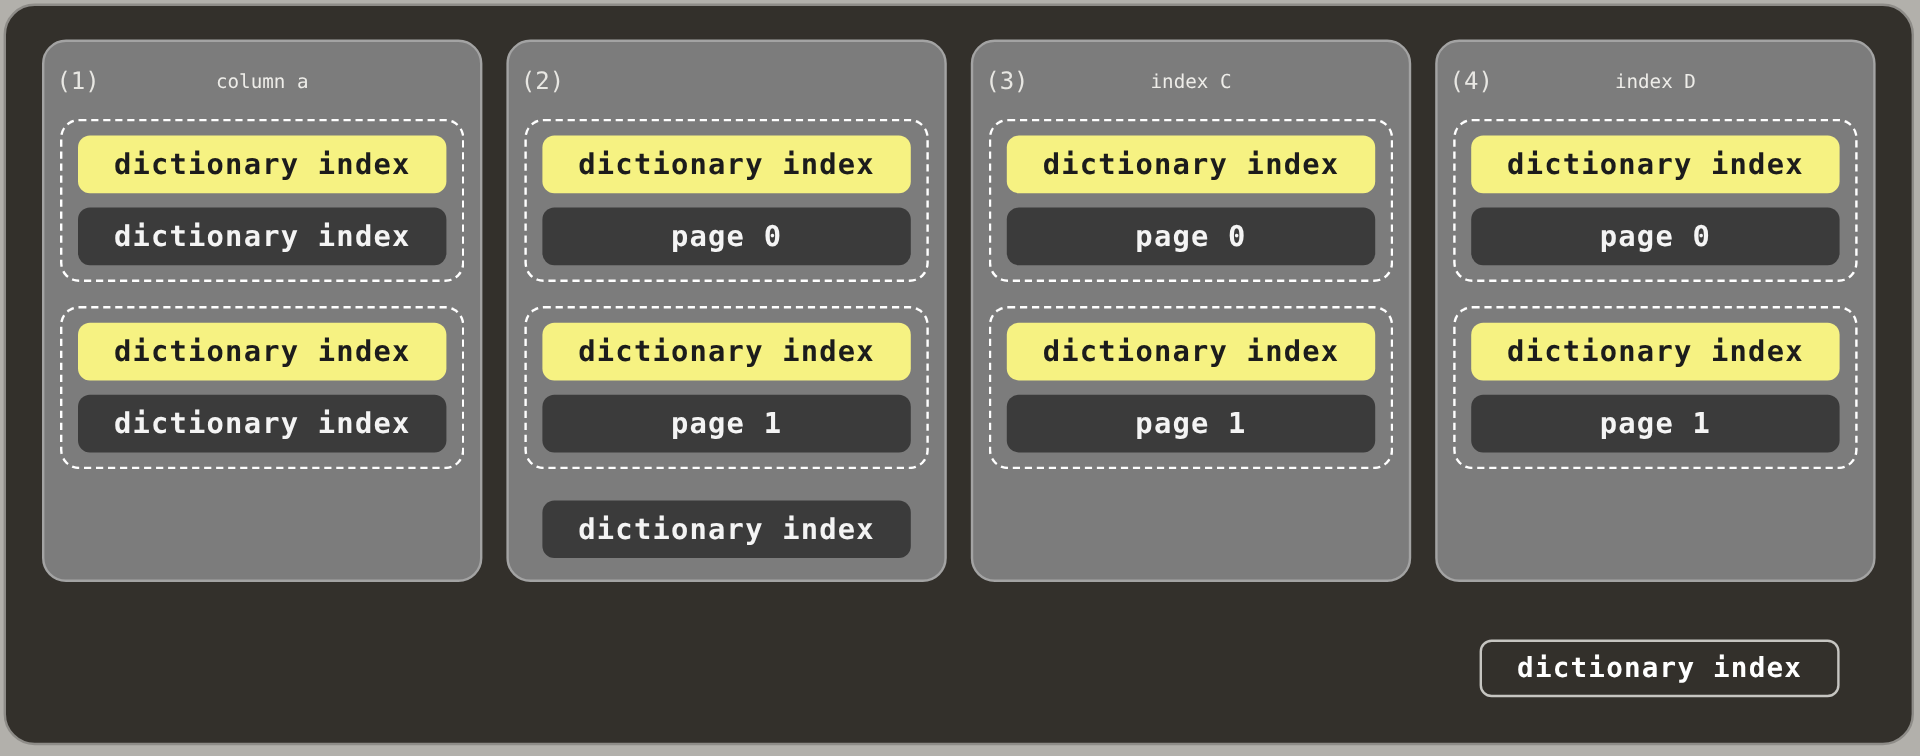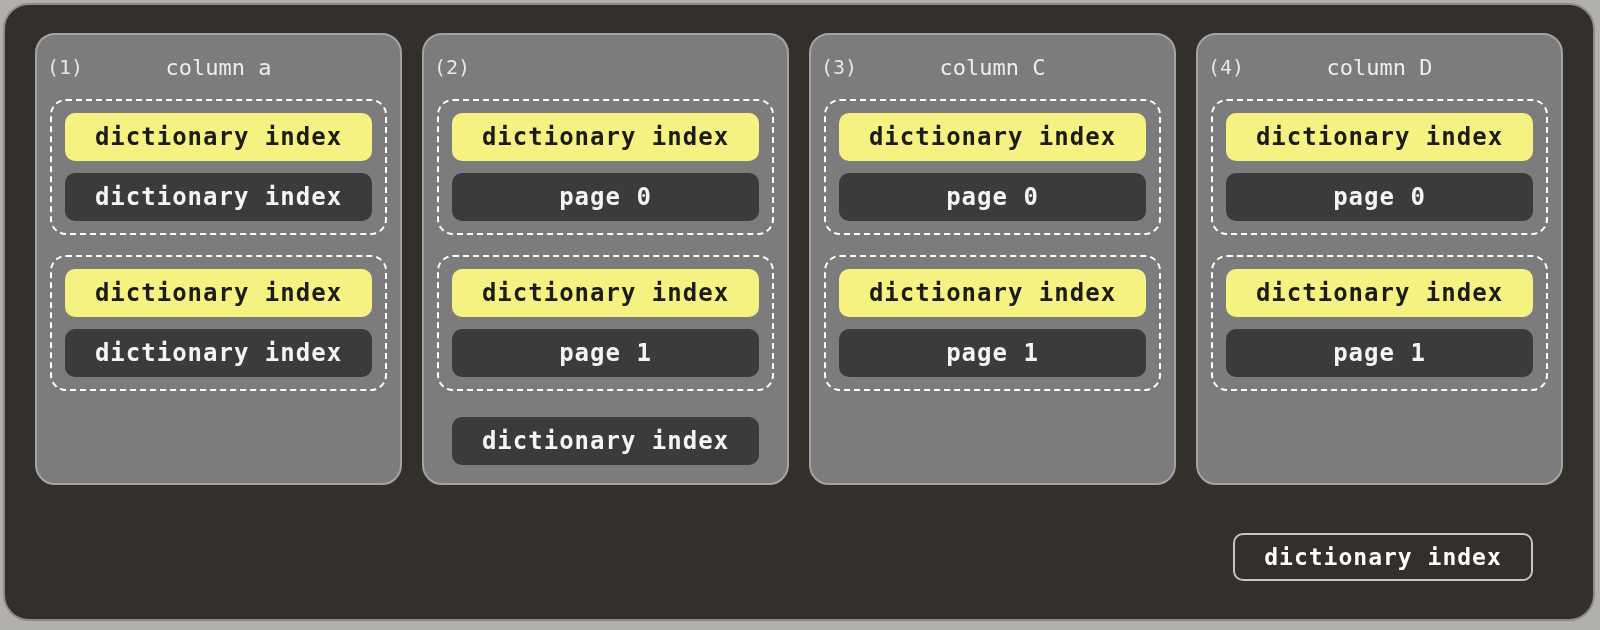--- a/index.html
+++ b/index.html
@@ -45,21 +45,21 @@
   .card-number {
     position: absolute;
     left: 0;
     font-size: 20px;
     color: #e8e7e3;
     white-space: pre;
   }
   .card-title {
     width: 100%;
     text-align: center;
-    font-size: 22px;
+    font-size: 16px;
     color: #eeede9;
     white-space: pre;
   }
   .group {
     margin: 0 13px 20px;
     border: 2px dashed #ffffff;
     border-radius: 16px;
     padding: 12px 13px;
   }
   .pill {
@@ -135,36 +135,36 @@
       <div class="group">
         <div class="pill yellow">dictionary index</div>
         <div class="pill dark">page 1</div>
       </div>
       <div class="pill dark extra">dictionary index</div>
     </div>
 
     <div class="card">
       <div class="card-header">
         <span class="card-number">(3)</span>
-        <span class="card-title">column C</span>
+        <span class="card-title">index C</span>
       </div>
       <div class="group">
         <div class="pill yellow">dictionary index</div>
         <div class="pill dark">page 0</div>
       </div>
       <div class="group">
         <div class="pill yellow">dictionary index</div>
         <div class="pill dark">page 1</div>
       </div>
     </div>
 
     <div class="card">
       <div class="card-header">
         <span class="card-number">(4)</span>
-        <span class="card-title">column D</span>
+        <span class="card-title">index D</span>
       </div>
       <div class="group">
         <div class="pill yellow">dictionary index</div>
         <div class="pill dark">page 0</div>
       </div>
       <div class="group">
         <div class="pill yellow">dictionary index</div>
         <div class="pill dark">page 1</div>
       </div>
     </div>

